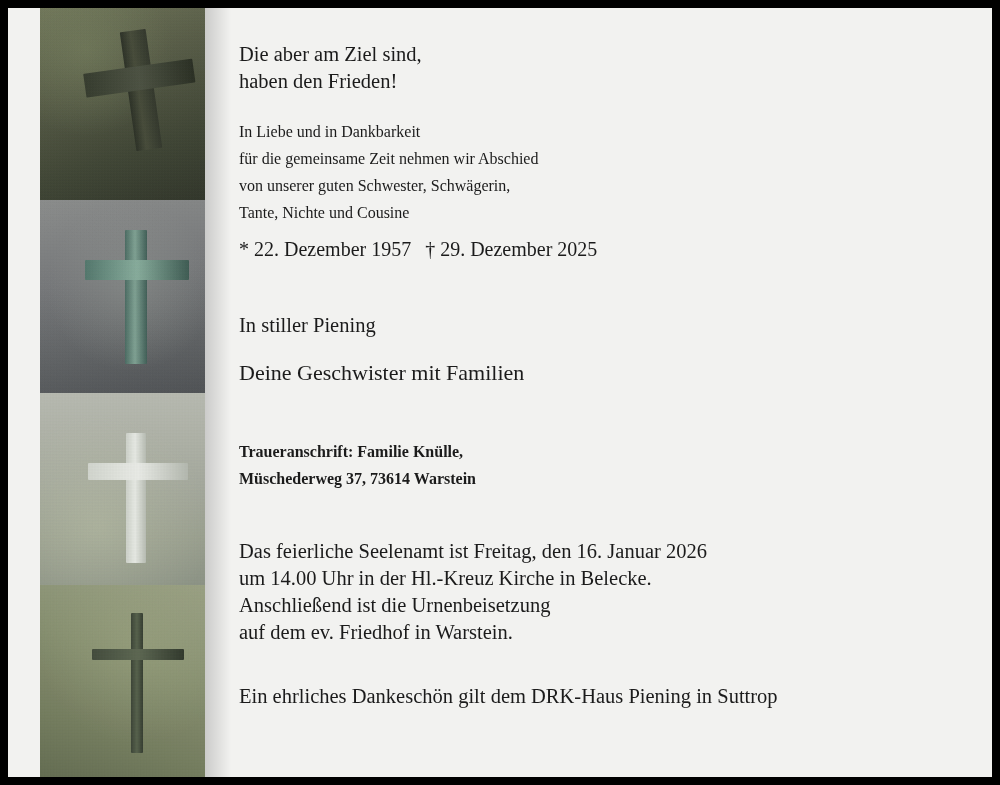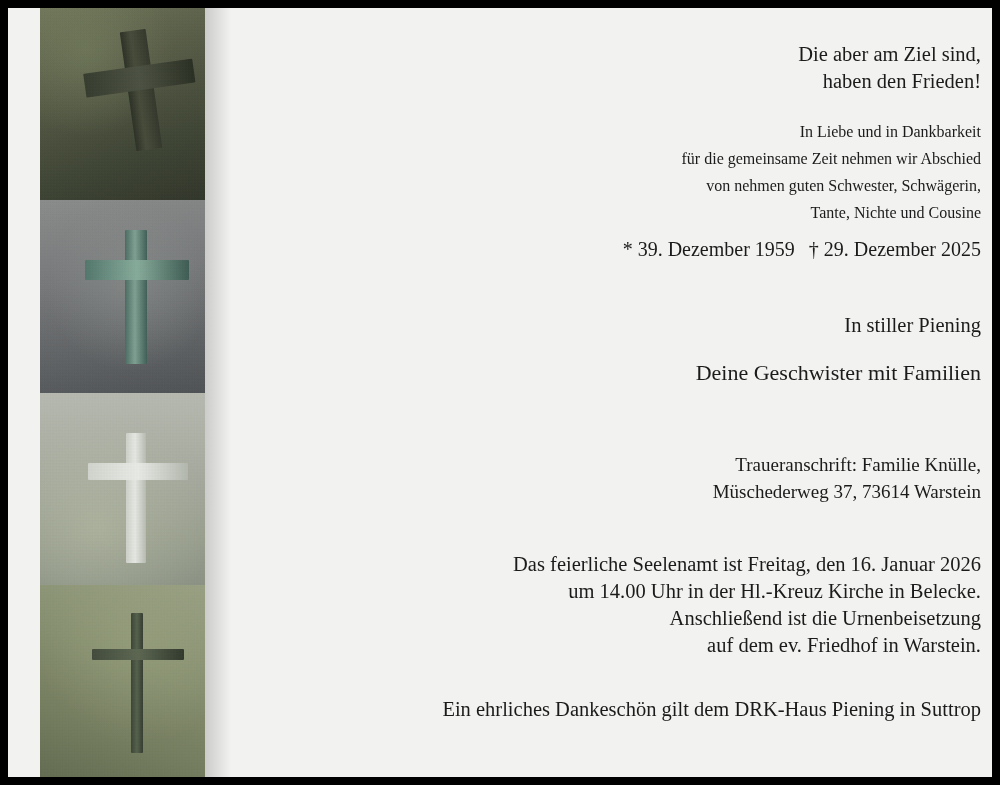--- a/index.html
+++ b/index.html
@@ -101,43 +101,43 @@
     left: 197px;
     top: 0;
     width: 26px;
     height: 769px;
     background: linear-gradient(90deg, rgba(0,0,0,0.16) 0%, rgba(0,0,0,0) 100%);
     pointer-events: none;
   }
   
   .content {
     position: absolute;
-    left: 212px;
+    left: 231px;
     top: 0;
     width: 761px;
     height: 769px;
-    text-align: right;
+    text-align: left;
     color: #1b1b1b;
   }
   .block { width: 100%; }
   .line { display: block; }
 
   .motto { margin-top: 33px; font-size: 20.5px; line-height: 27px; }
   .dedication { margin-top: 23px; font-size: 16px; line-height: 27px; }
   .name {
     margin-top: 38px;
     font-size: 34px;
     line-height: 40px;
     letter-spacing: 0.4px;
   }
   .dates { margin-top: 10px; font-size: 20px; line-height: 26px; }
   .dates .sep { display: inline-block; width: 14px; }
   .mourning { margin-top: 50px; font-size: 20.5px; line-height: 27px; }
   .family { margin-top: 20px; font-size: 22px; line-height: 27px; }
-  .address { margin-top: 65px; font-size: 19px; line-height: 27px; }
+  .address { margin-top: 52px; font-size: 16px; line-height: 27px; font-weight: bold; }
   .service { margin-top: 46px; font-size: 20.5px; line-height: 27px; }
   .thanks { margin-top: 37px; font-size: 20.5px; line-height: 27px; }
 </style>
 </head>
 <body>
 
 <div class="card">
 
   <div class="photo-strip">
 
@@ -180,27 +180,27 @@
   <div class="content">
 
     <div class="block motto">
       <span class="line">Die aber am Ziel sind,</span>
       <span class="line">haben den Frieden!</span>
     </div>
 
     <div class="block dedication">
       <span class="line">In Liebe und in Dankbarkeit</span>
       <span class="line">für die gemeinsame Zeit nehmen wir Abschied</span>
-      <span class="line">von nehmen guten Schwester, Schwägerin,</span>
+      <span class="line">von unserer guten Schwester, Schwägerin,</span>
       <span class="line">Tante, Nichte und Cousine</span>
     </div>
 
 
     <div class="block dates">
-      <span>* 39. Dezember 1959</span><span class="sep"></span><span>† 29. Dezember 2025</span>
+      <span>* 22. Dezember 1957</span><span class="sep"></span><span>† 29. Dezember 2025</span>
     </div>
 
     <div class="block mourning">In stiller Piening</div>
 
     <div class="block family">Deine Geschwister mit Familien</div>
 
     <div class="block address">
       <span class="line">Traueranschrift: Familie Knülle,</span>
       <span class="line">Müschederweg 37, 73614 Warstein</span>
     </div>

